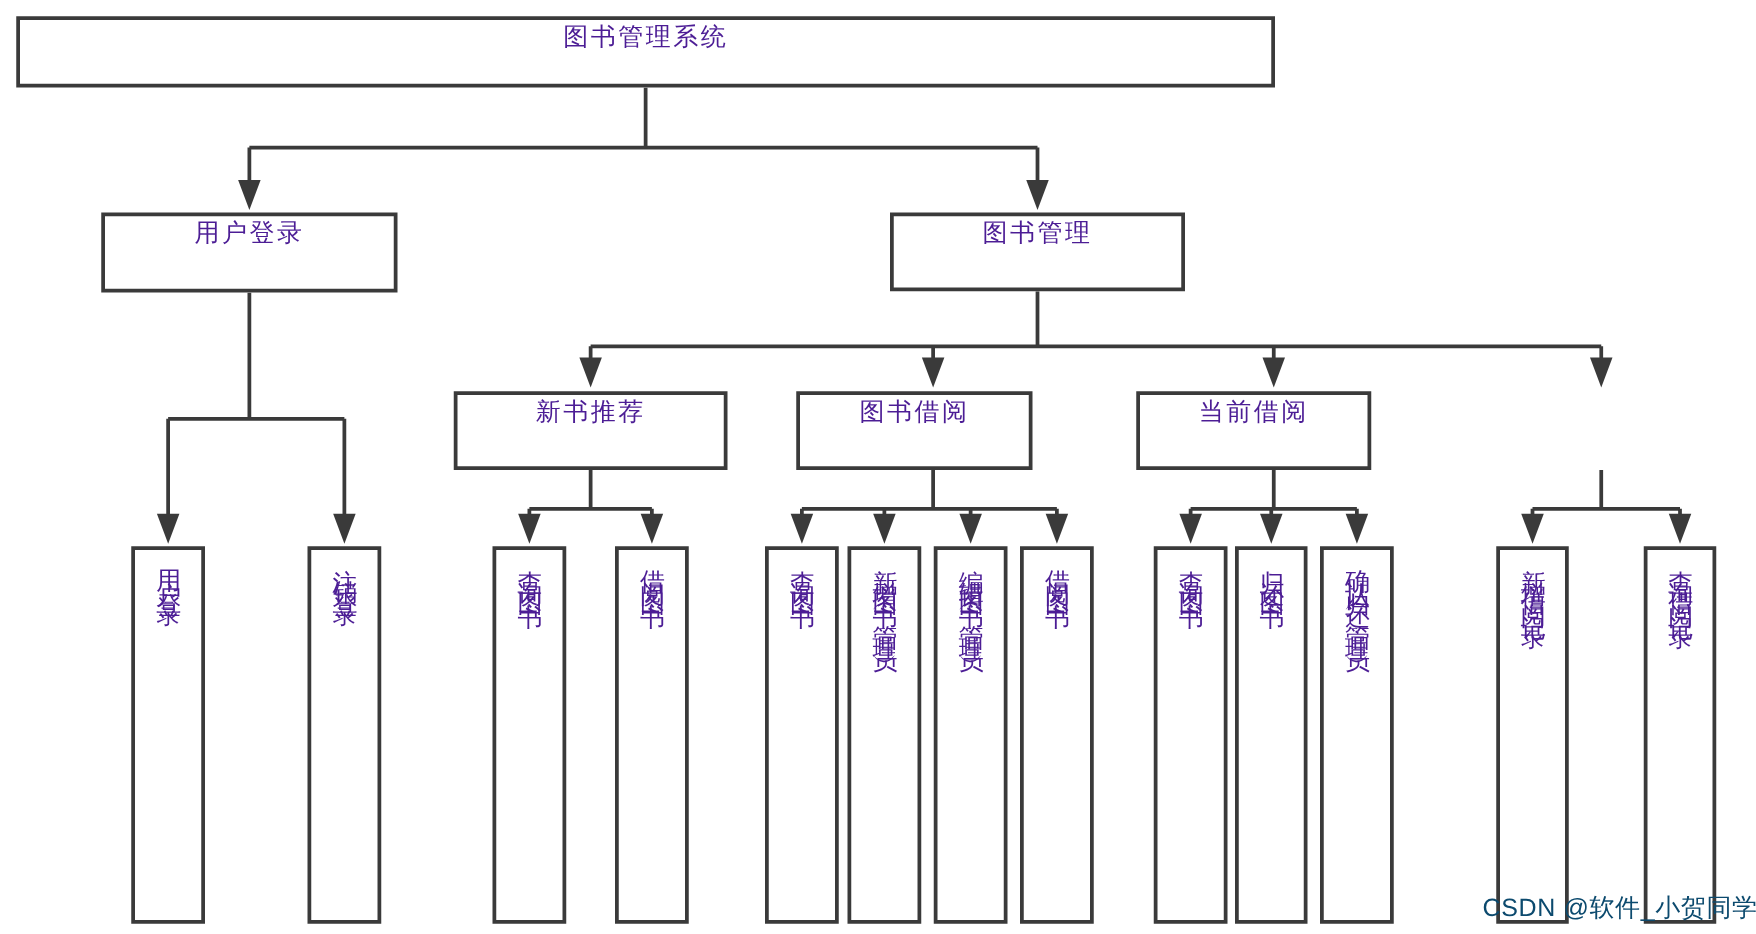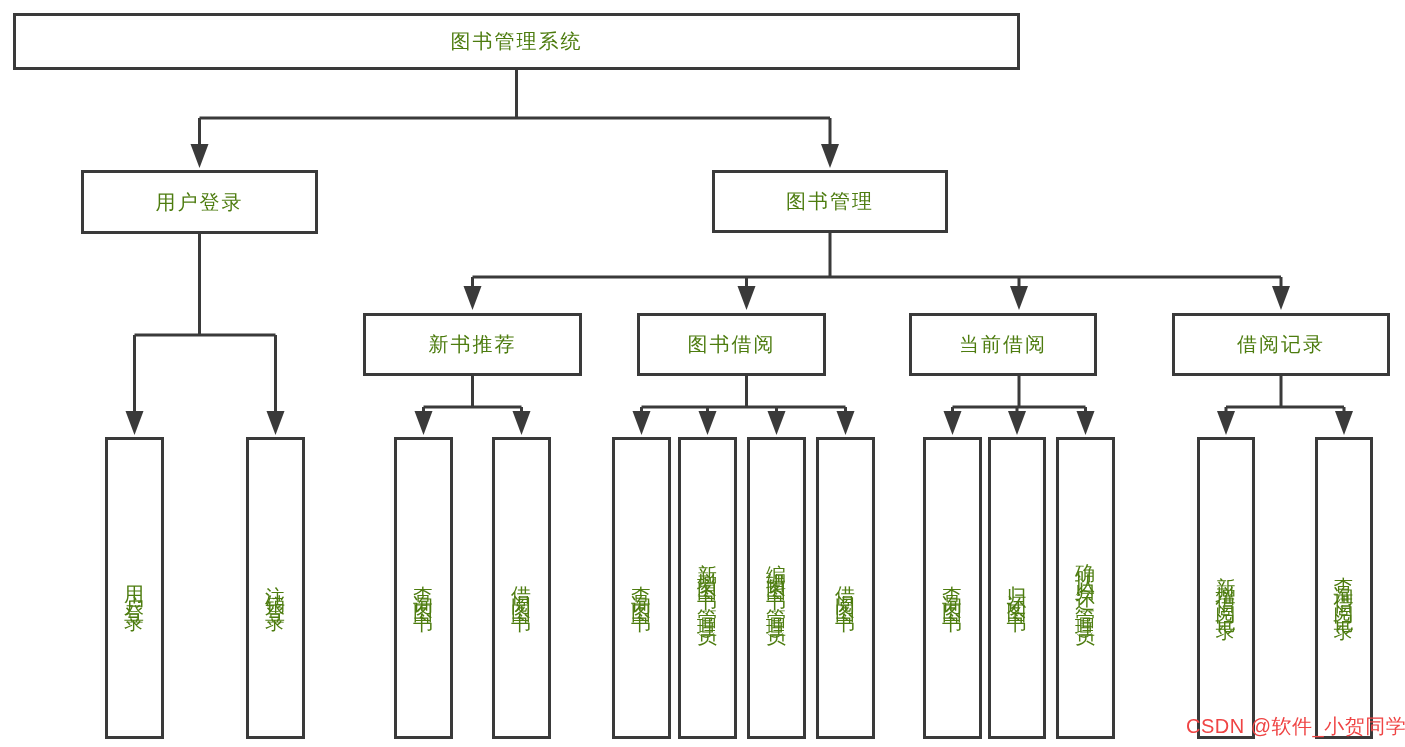--- a/index.html
+++ b/index.html
@@ -16,44 +16,44 @@
     left: 0; top: 0;
     width: 1405px; height: 747px;
     pointer-events: none;
   }
   .node {
     position: absolute;
     box-sizing: border-box;
     background: #ffffff;
     border: 3px solid #3a3a3a;
     display: flex;
-    align-items: center;
+    align-items: flex-start;
     justify-content: center;
-    color: #4d7c0f;
+    color: #4c1d95;
     z-index: 2;
   }
   .node.h span {
     font-size: 20px;
     letter-spacing: 2px;
     white-space: nowrap;
   }
   .node.v span {
     writing-mode: vertical-rl;
     text-orientation: mixed;
     font-size: 20px;
     letter-spacing: 9px;
     line-height: 1;
   }
   #watermark {
     position: absolute;
     left: 1186px;
     top: 713px;
     font-size: 20px;
     letter-spacing: 0.5px;
-    color: #ef4444;
+    color: #0c4a6e;
     white-space: nowrap;
     z-index: 3;
   }
 </style>
 </head>
 <body>
 
 <div id="canvas">
 
   <svg id="connectors" viewBox="0 0 1405 747" xmlns="http://www.w3.org/2000/svg">
@@ -116,23 +116,20 @@
 
   <div class="node h" style="left:712px;top:170px;width:236px;height:63px">
     <span>图书管理</span>
   </div>
   <div class="node h" style="left:637px;top:313px;width:189px;height:63px">
     <span>图书借阅</span>
   </div>
   <div class="node h" style="left:909px;top:313px;width:188px;height:63px">
     <span>当前借阅</span>
   </div>
-  <div class="node h" style="left:1172px;top:313px;width:218px;height:63px">
-    <span>借阅记录</span>
-  </div>
 
   <div class="node v" style="left:105px;top:437px;width:59px;height:302px">
     <span>用户登录</span>
   </div>
   <div class="node v" style="left:246px;top:437px;width:59px;height:302px">
     <span>注销登录</span>
   </div>
   <div class="node v" style="left:394px;top:437px;width:59px;height:302px">
     <span>查询图书</span>
   </div>

